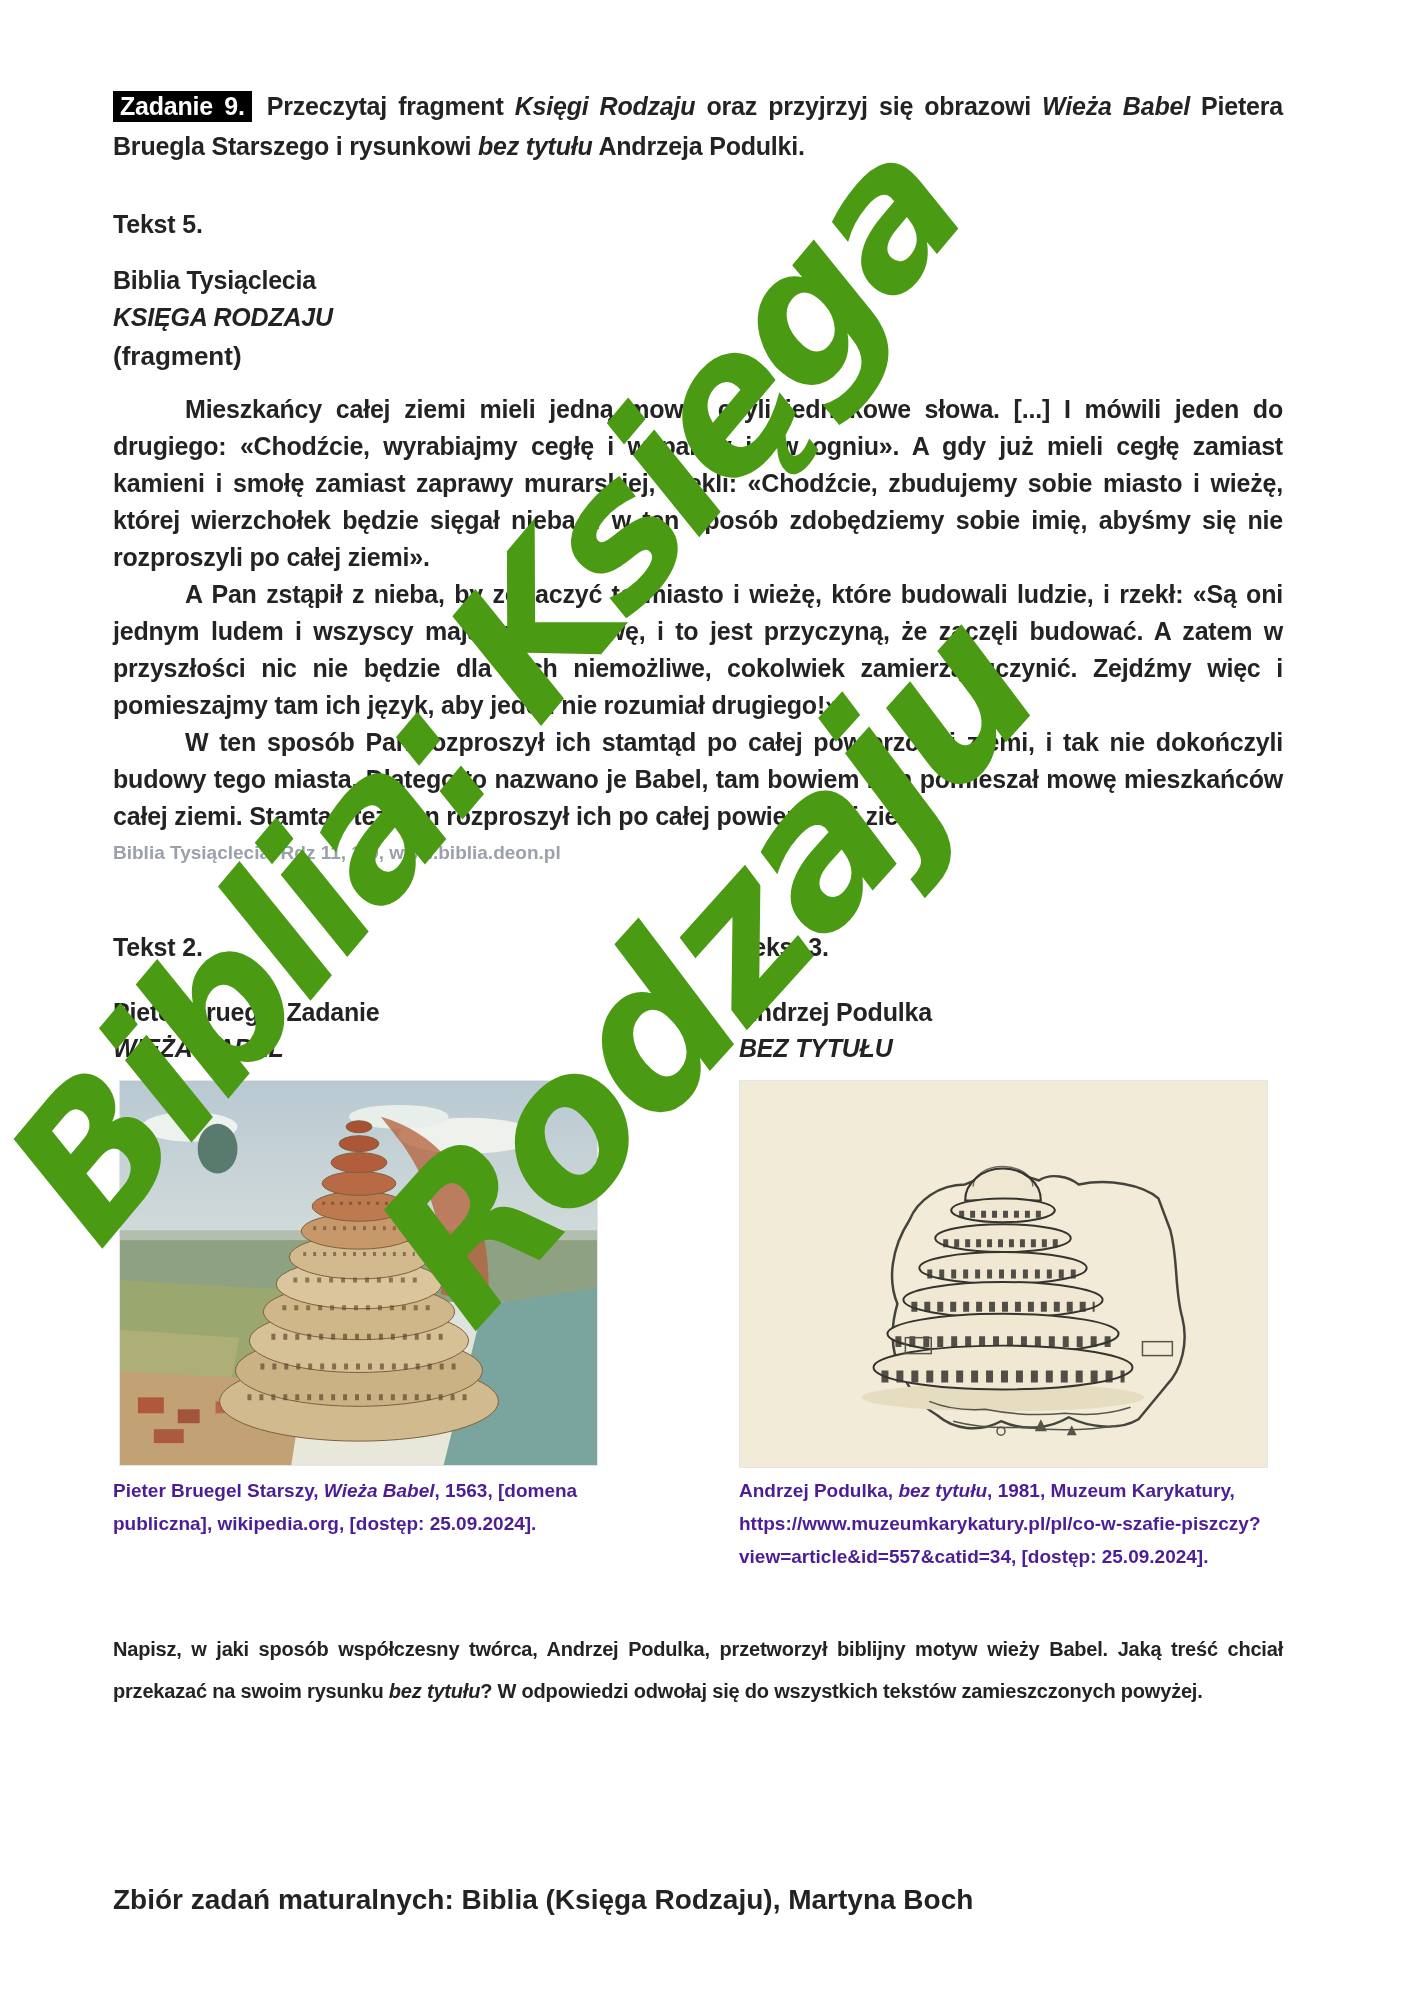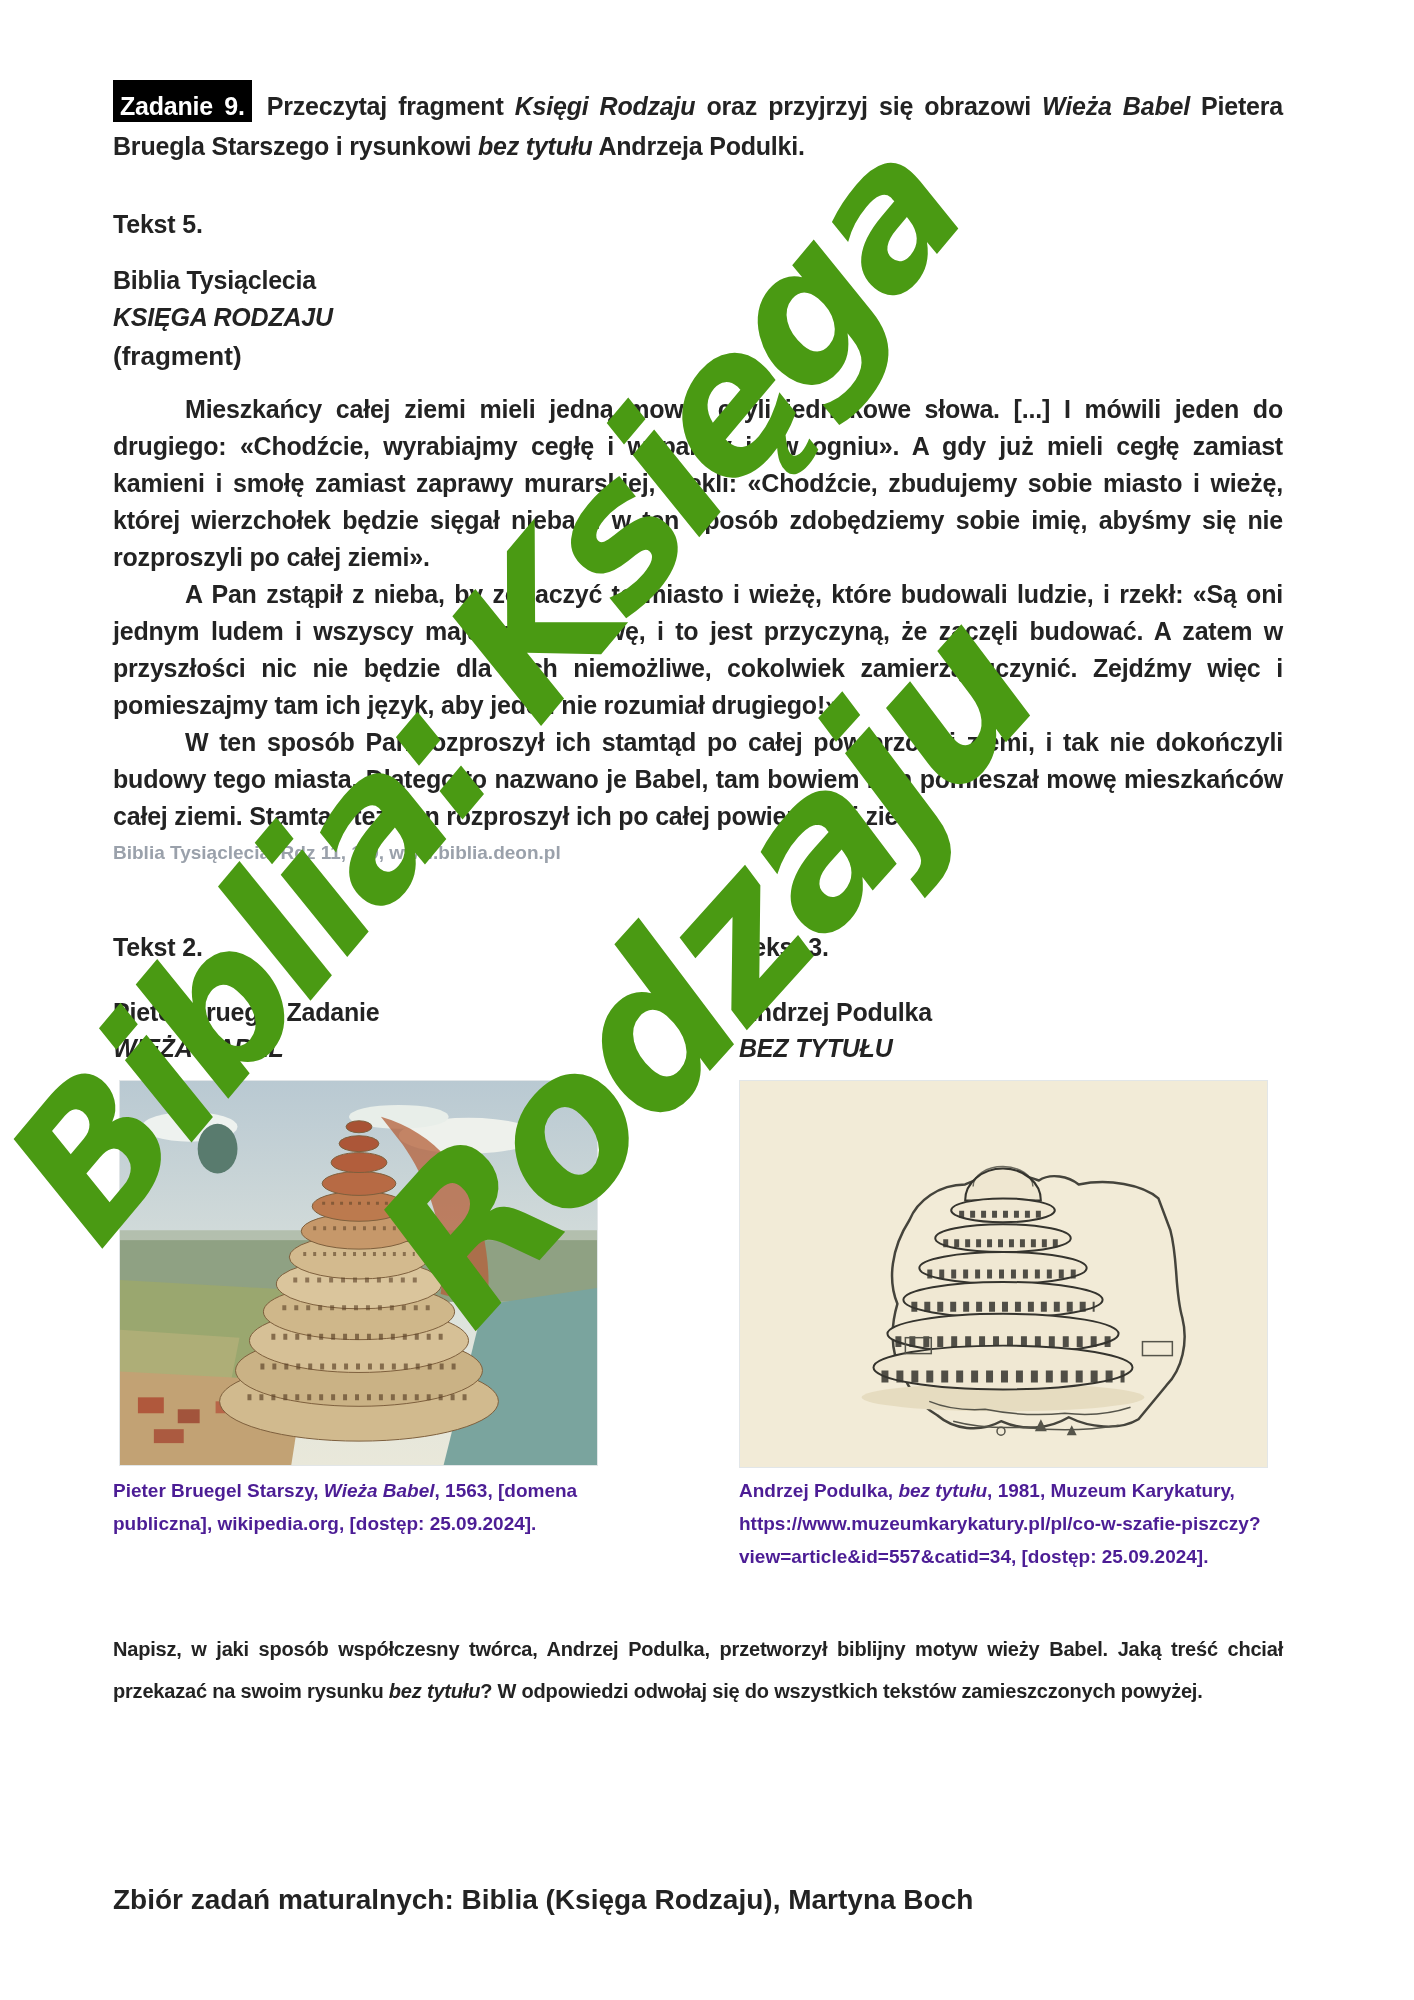--- a/index.html
+++ b/index.html
@@ -5,21 +5,21 @@
   *{margin:0;padding:0;box-sizing:border-box}
   html,body{background:#ffffff}
   .page{position:relative;width:1414px;height:2000px;background:#ffffff;overflow:hidden;
         font-family:"Liberation Sans",sans-serif;color:#232323;}
   .abs{position:absolute}
   .ital{font-style:italic}
 
   
   .task{top:86px;left:113px;width:1170px;font-size:25px;line-height:40px;
         font-weight:700;text-align:justify;letter-spacing:-0.2px}
-  .badge{background:#000;color:#fff;padding:12px 7px 2px 7px;margin-right:4px}
+  .badge{background:#000;color:#fff;padding:1px 7px 2px 7px;margin-right:4px}
 
   
   .h25{font-size:25px;font-weight:700;letter-spacing:-0.2px}
   .h21{font-size:26px;font-weight:700}
 
   
   .bible{top:391px;left:113px;width:1170px;font-size:25px;line-height:37px;
          font-weight:700;text-align:justify;letter-spacing:-0.2px}
   .bible p{text-indent:72px}
   .citation{top:842px;left:113px;width:1170px;text-align:left;font-size:19px;

